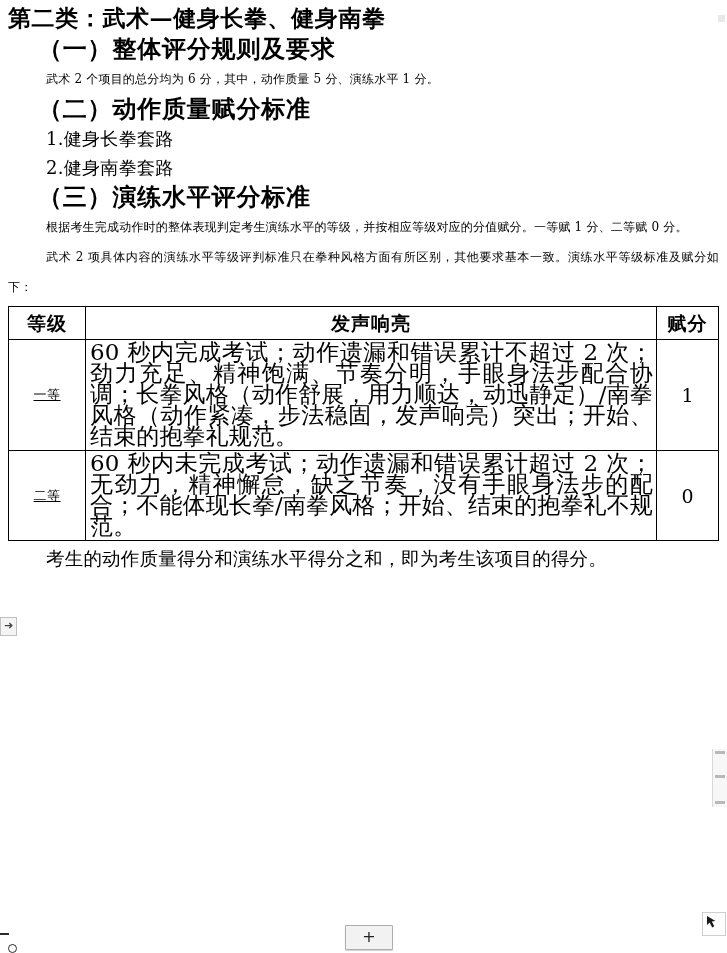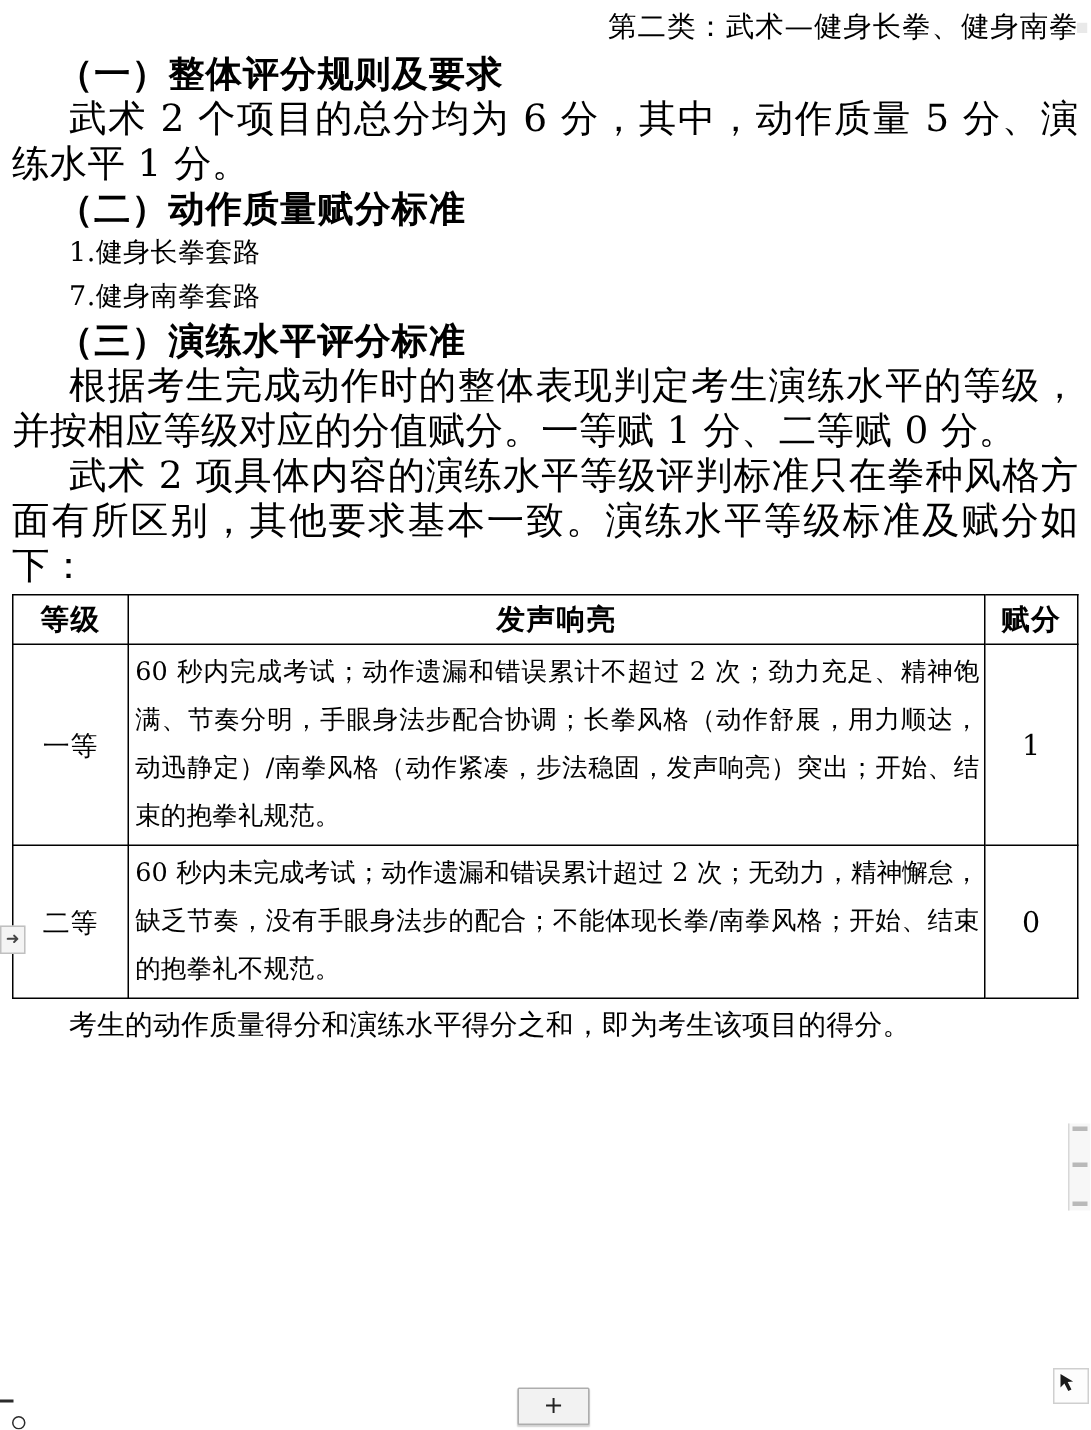--- a/index.html
+++ b/index.html
@@ -20,23 +20,23 @@
   .page {
     position: relative;
     width: 727px;
     height: 953px;
     box-sizing: border-box;
     padding: 0 8px;
   }
 
   
   .doc-title {
-    text-align: right;
-    font-size: 19px;
-    font-weight: normal;
+    text-align: left;
+    font-size: 23px;
+    font-weight: bold;
     letter-spacing: 0.6px;
     line-height: 28px;
     margin: 4px 0 2px 0;
     font-family: "DejaVu Serif", "Liberation Serif", serif;
   }
 
   
   .sec-heading {
     font-size: 24px;
     font-weight: bold;
@@ -49,21 +49,21 @@
     font-size: 18px;
     font-weight: normal;
     line-height: 29px;
     text-indent: 38px;
     letter-spacing: 0.3px;
     margin: 0;
   }
 
   
   .para {
-    font-size: 25px;
+    font-size: 12px;
     line-height: 30px;
     text-indent: 38px;
     margin: 0;
     text-align: justify;
     text-justify: inter-ideograph;
     letter-spacing: 0.2px;
   }
 
   
   .grade-table {
@@ -85,32 +85,33 @@
     line-height: 30px;
     height: 32px;
     letter-spacing: 1px;
   }
   .col-grade  { width: 77px; }
   .col-desc   { width: 570px; }
   .col-score  { width: 62px; }
 
   td.cell-grade {
     text-align: center;
-    font-size: 18px;
+    font-size: 13px;
     letter-spacing: 0.5px;
+    text-decoration: underline;
   }
   td.cell-score {
     text-align: center;
     font-size: 19px;
   }
   td.cell-desc {
     text-align: justify;
     text-justify: inter-ideograph;
-    font-size: 17px;
-    line-height: 32px;
+    font-size: 23px;
+    line-height: 21px;
     padding: 2px 3px 3px 4px;
     letter-spacing: 0.1px;
   }
 
   
   .footer-line {
     font-size: 18.5px;
     line-height: 30px;
     text-indent: 38px;
     margin: 3px 0 0 0;
@@ -226,21 +227,21 @@
 
   <h1 class="doc-title">第二类：武术—健身长拳、健身南拳</h1>
 
   <h2 class="sec-heading">（一）整体评分规则及要求</h2>
   <p class="para">武术 2 个项目的总分均为 6 分，其中，动作质量 5 分、演练水平 1 分。</p>
 
   <h2 class="sec-heading">（二）动作质量赋分标准</h2>
 
   <h3 class="sub-heading">1.健身长拳套路</h3>
 
-  <h3 class="sub-heading">7.健身南拳套路</h3>
+  <h3 class="sub-heading">2.健身南拳套路</h3>
 
   <h2 class="sec-heading">（三）演练水平评分标准</h2>
   <p class="para">根据考生完成动作时的整体表现判定考生演练水平的等级，并按相应等级对应的分值赋分。一等赋 1 分、二等赋 0 分。</p>
   <p class="para">武术 2 项具体内容的演练水平等级评判标准只在拳种风格方面有所区别，其他要求基本一致。演练水平等级标准及赋分如下：</p>
 
   <table class="grade-table">
     <colgroup>
       <col class="col-grade">
       <col class="col-desc">
       <col class="col-score">

